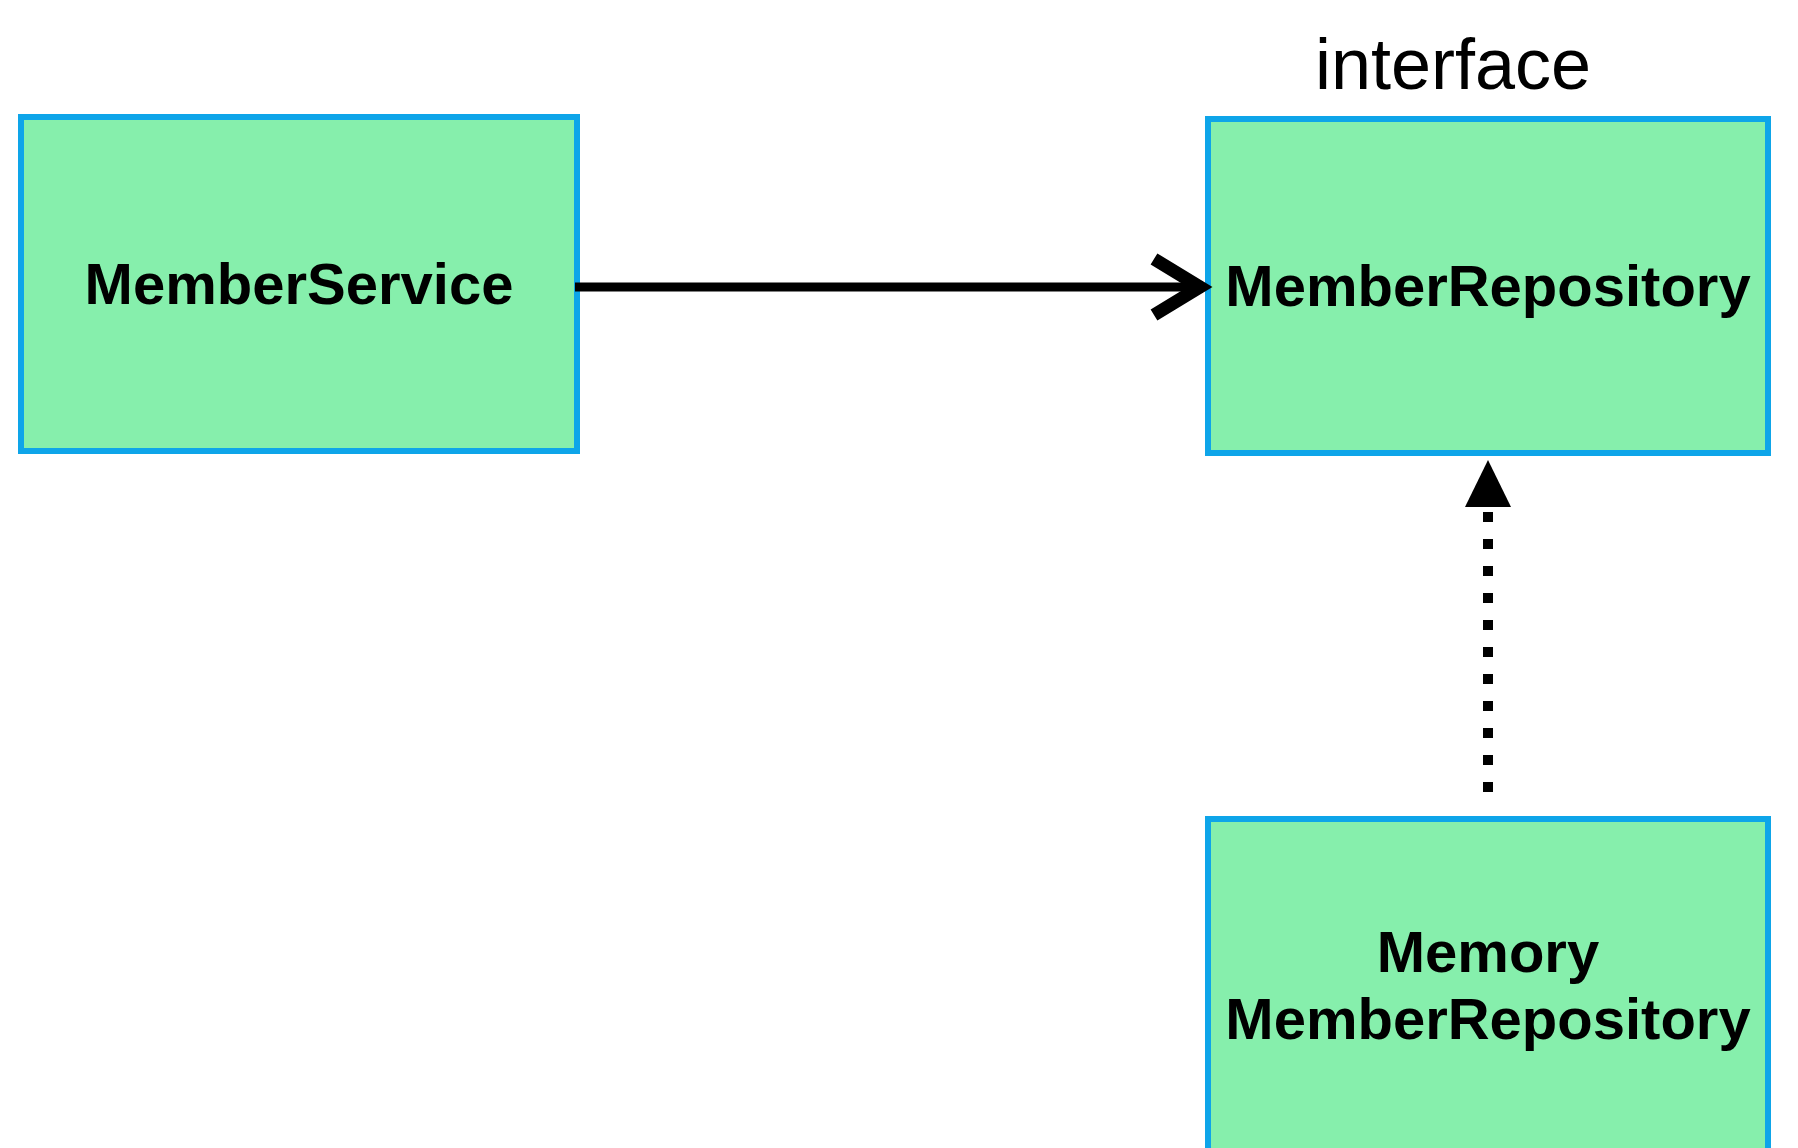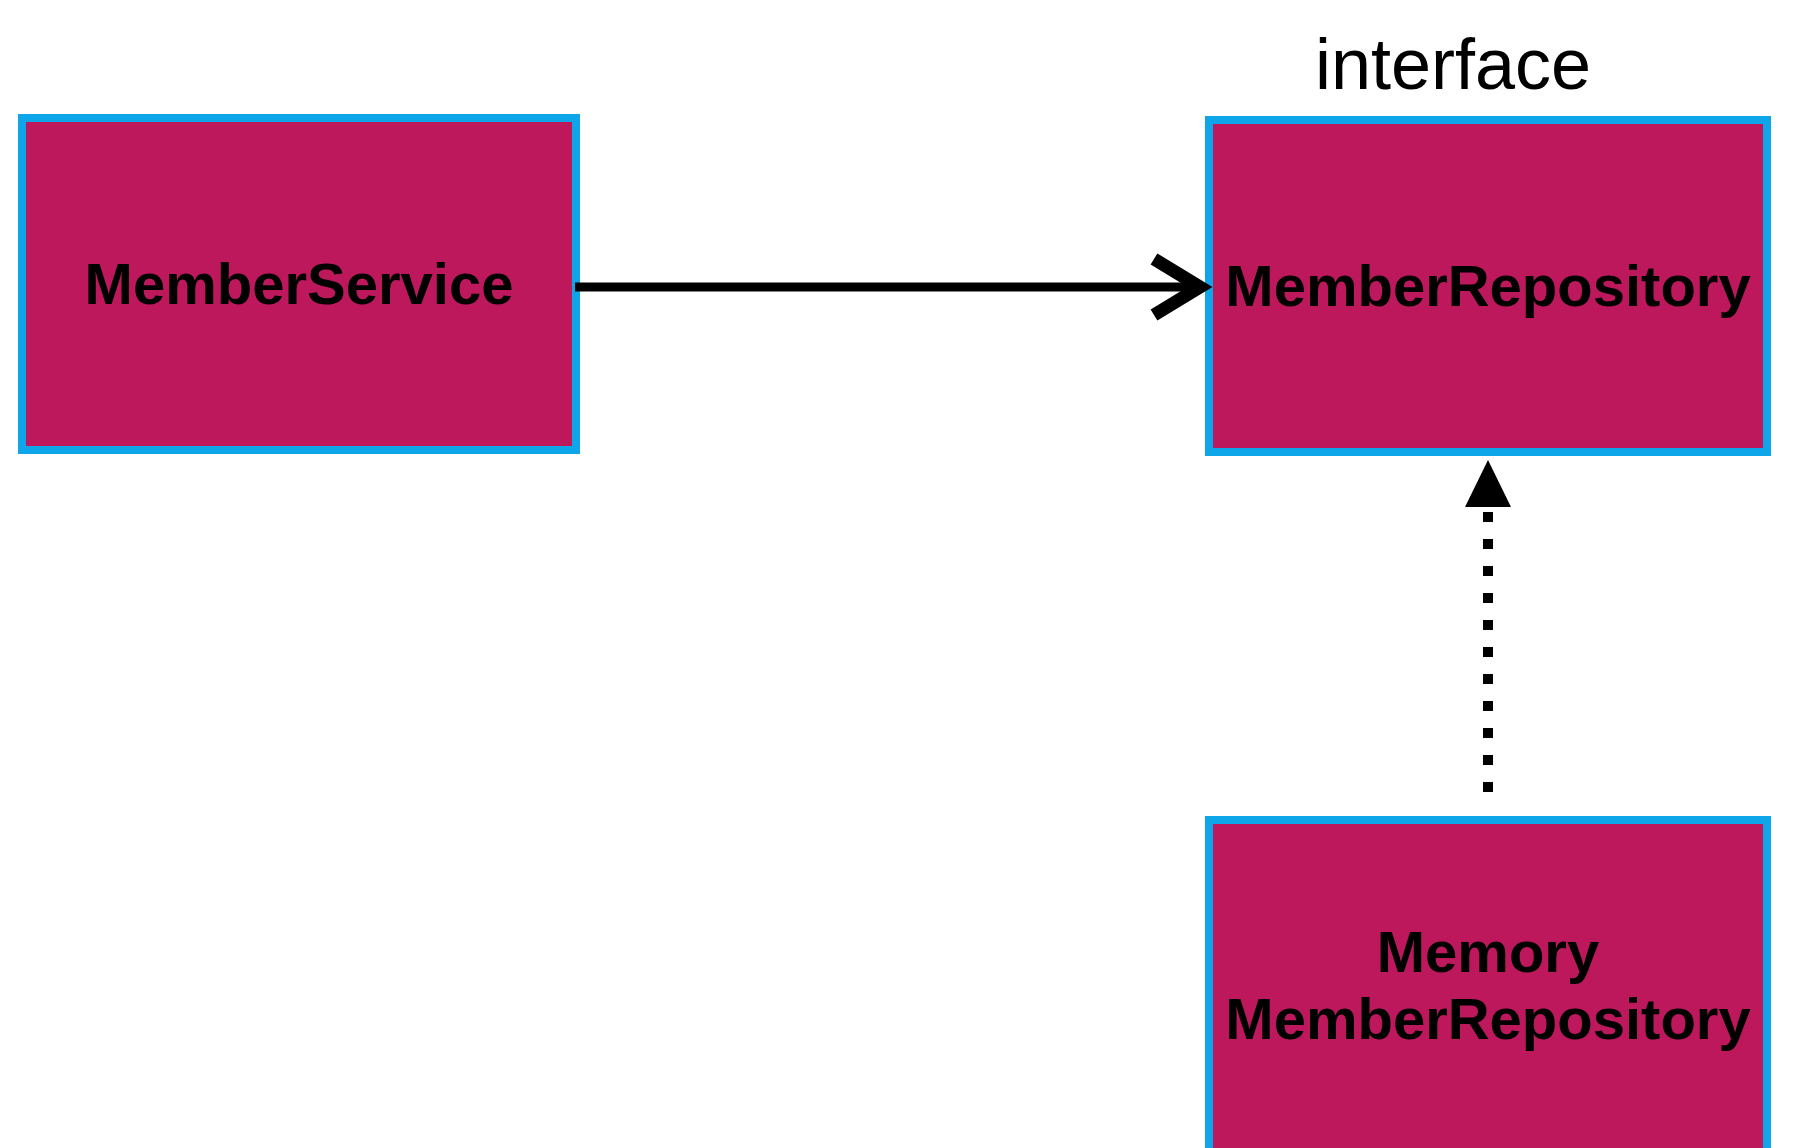--- a/index.html
+++ b/index.html
@@ -11,22 +11,22 @@
   .canvas {
     position: relative;
     width: 1798px;
     height: 1148px;
     background: #ffffff;
     overflow: hidden;
   }
   .node {
     position: absolute;
     box-sizing: border-box;
-    border: 8px solid #0ea5e9;
-    background: #be185d;
+    border: 6px solid #0ea5e9;
+    background: #86efac;
     display: flex;
     align-items: center;
     justify-content: center;
     text-align: center;
   }
   .node-label {
     font-weight: 700;
     font-size: 58px;
     line-height: 1.15;
     color: #000000;

